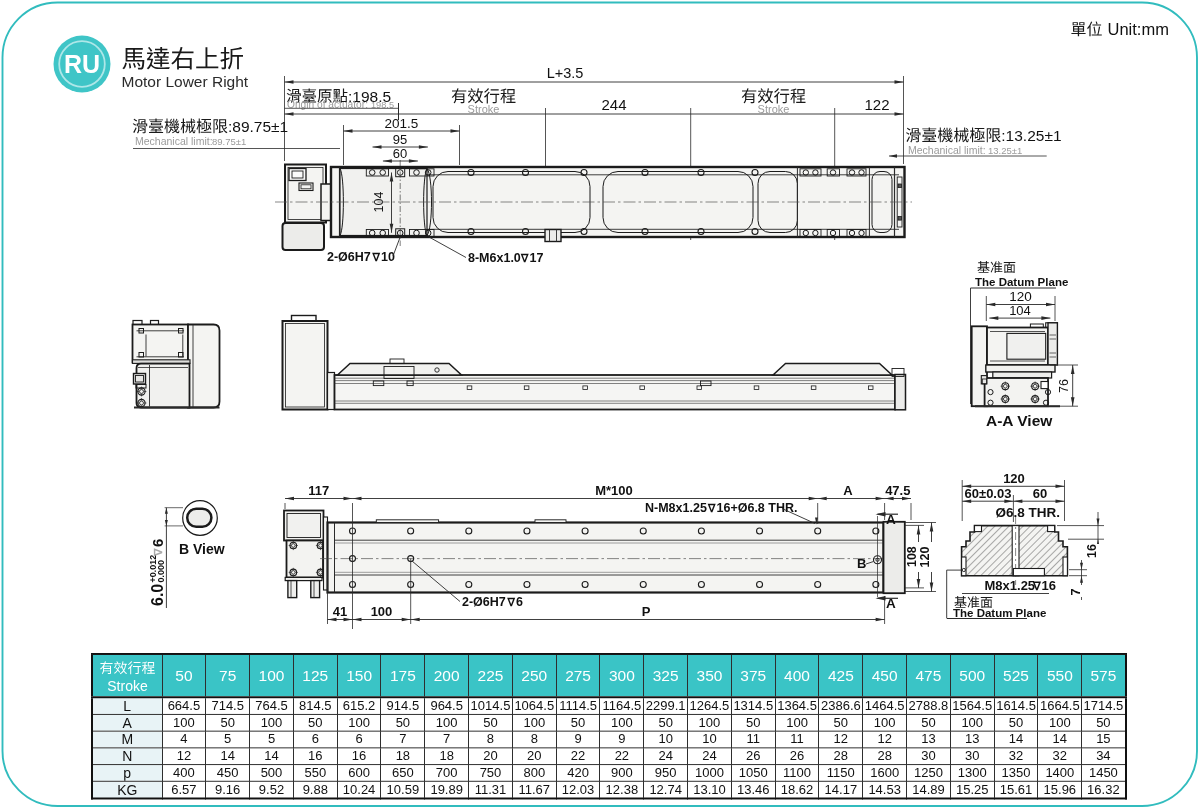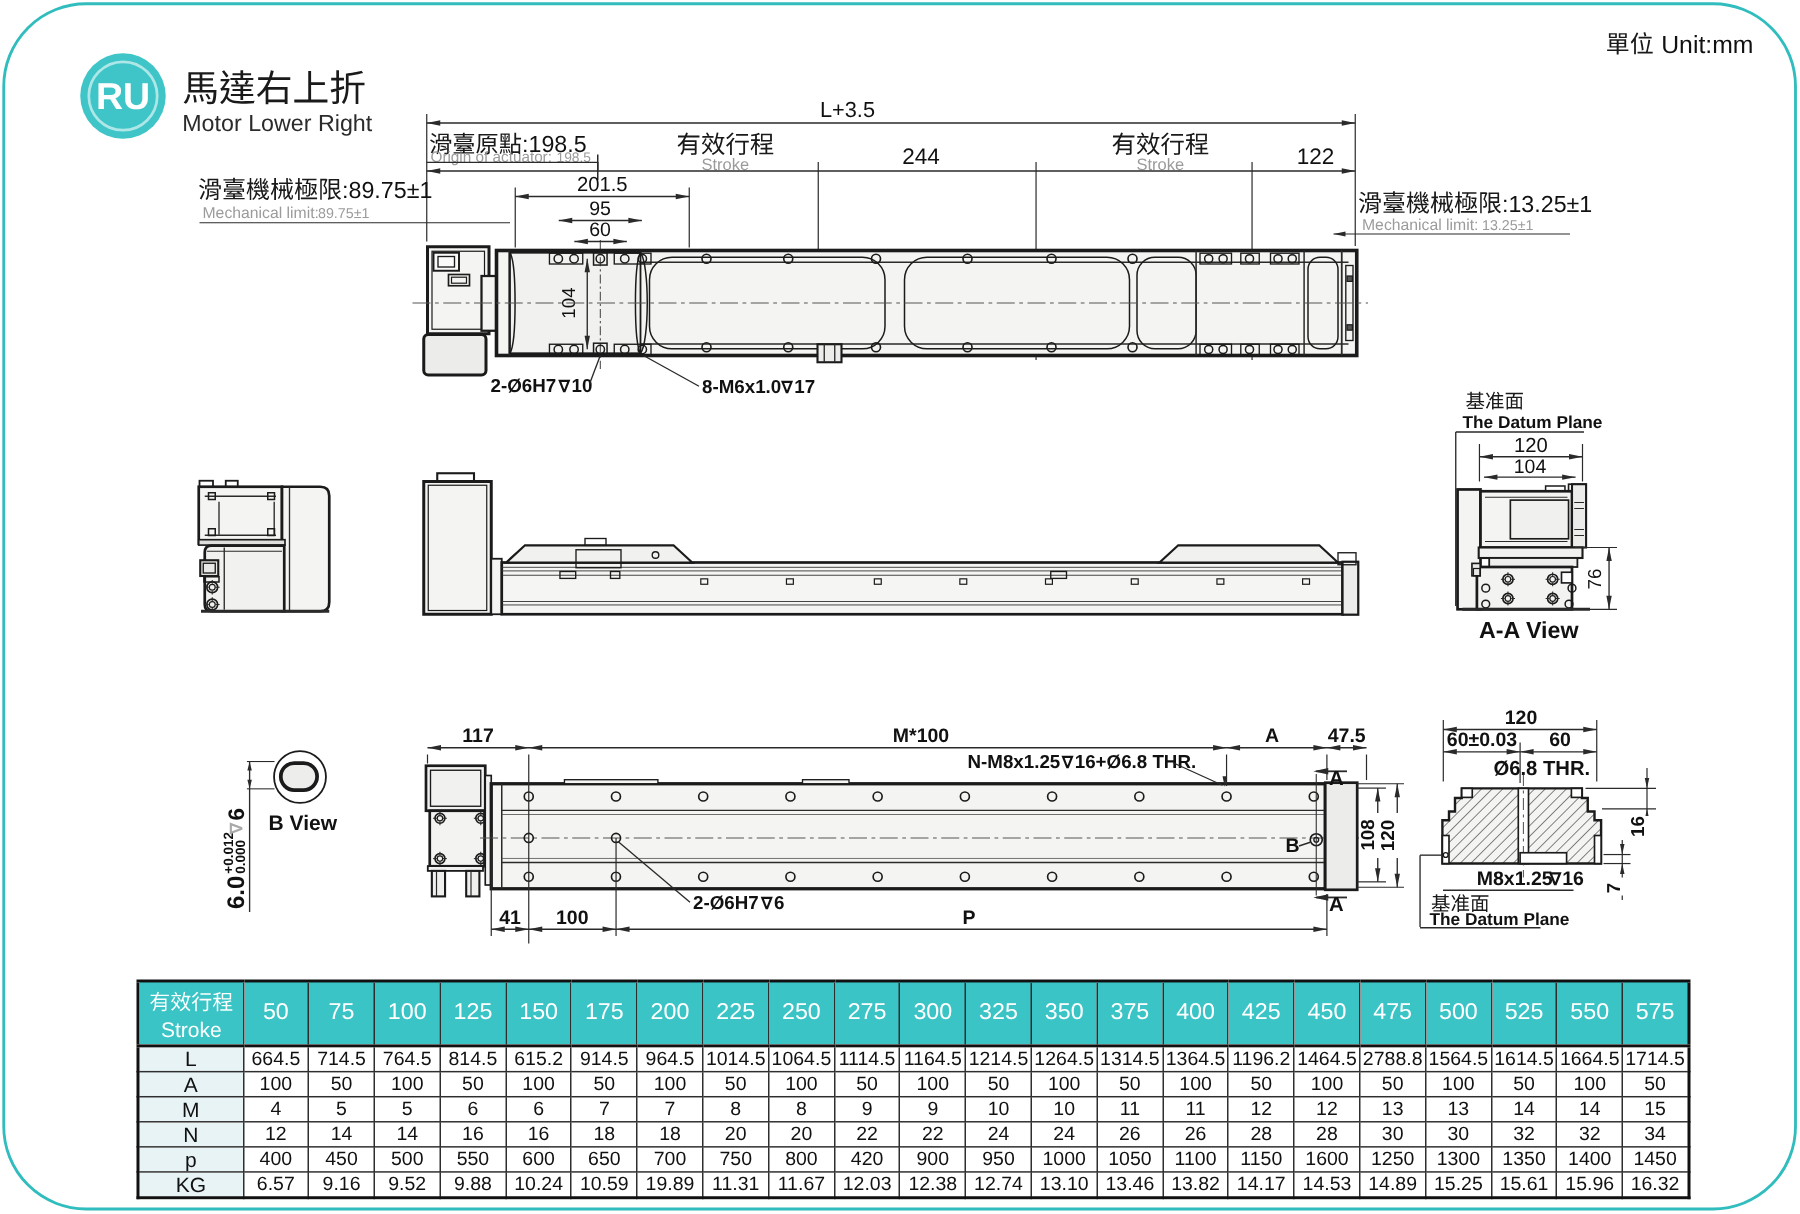--- a/index.html
+++ b/index.html
@@ -72,25 +72,25 @@
           <td>714.5</td>
           <td>764.5</td>
           <td>814.5</td>
           <td>615.2</td>
           <td>914.5</td>
           <td>964.5</td>
           <td>1014.5</td>
           <td>1064.5</td>
           <td>1114.5</td>
           <td>1164.5</td>
-          <td>1214.5</td>
+          <td>2299.1</td>
           <td>1264.5</td>
           <td>1314.5</td>
           <td>1364.5</td>
-          <td>1196.2</td>
+          <td>2386.6</td>
           <td>1464.5</td>
           <td>2788.8</td>
           <td>1564.5</td>
           <td>1614.5</td>
           <td>1664.5</td>
           <td>1714.5</td>
         </tr>
 <tr>
           <td class="c0">A</td>
           <td>100</td>
@@ -200,21 +200,21 @@
           <td>10.24</td>
           <td>10.59</td>
           <td>19.89</td>
           <td>11.31</td>
           <td>11.67</td>
           <td>12.03</td>
           <td>12.38</td>
           <td>12.74</td>
           <td>13.10</td>
           <td>13.46</td>
-          <td>13.82</td>
+          <td>18.62</td>
           <td>14.17</td>
           <td>14.53</td>
           <td>14.89</td>
           <td>15.25</td>
           <td>15.61</td>
           <td>15.96</td>
           <td>16.32</td>
         </tr>
 </tbody>
     </table>

